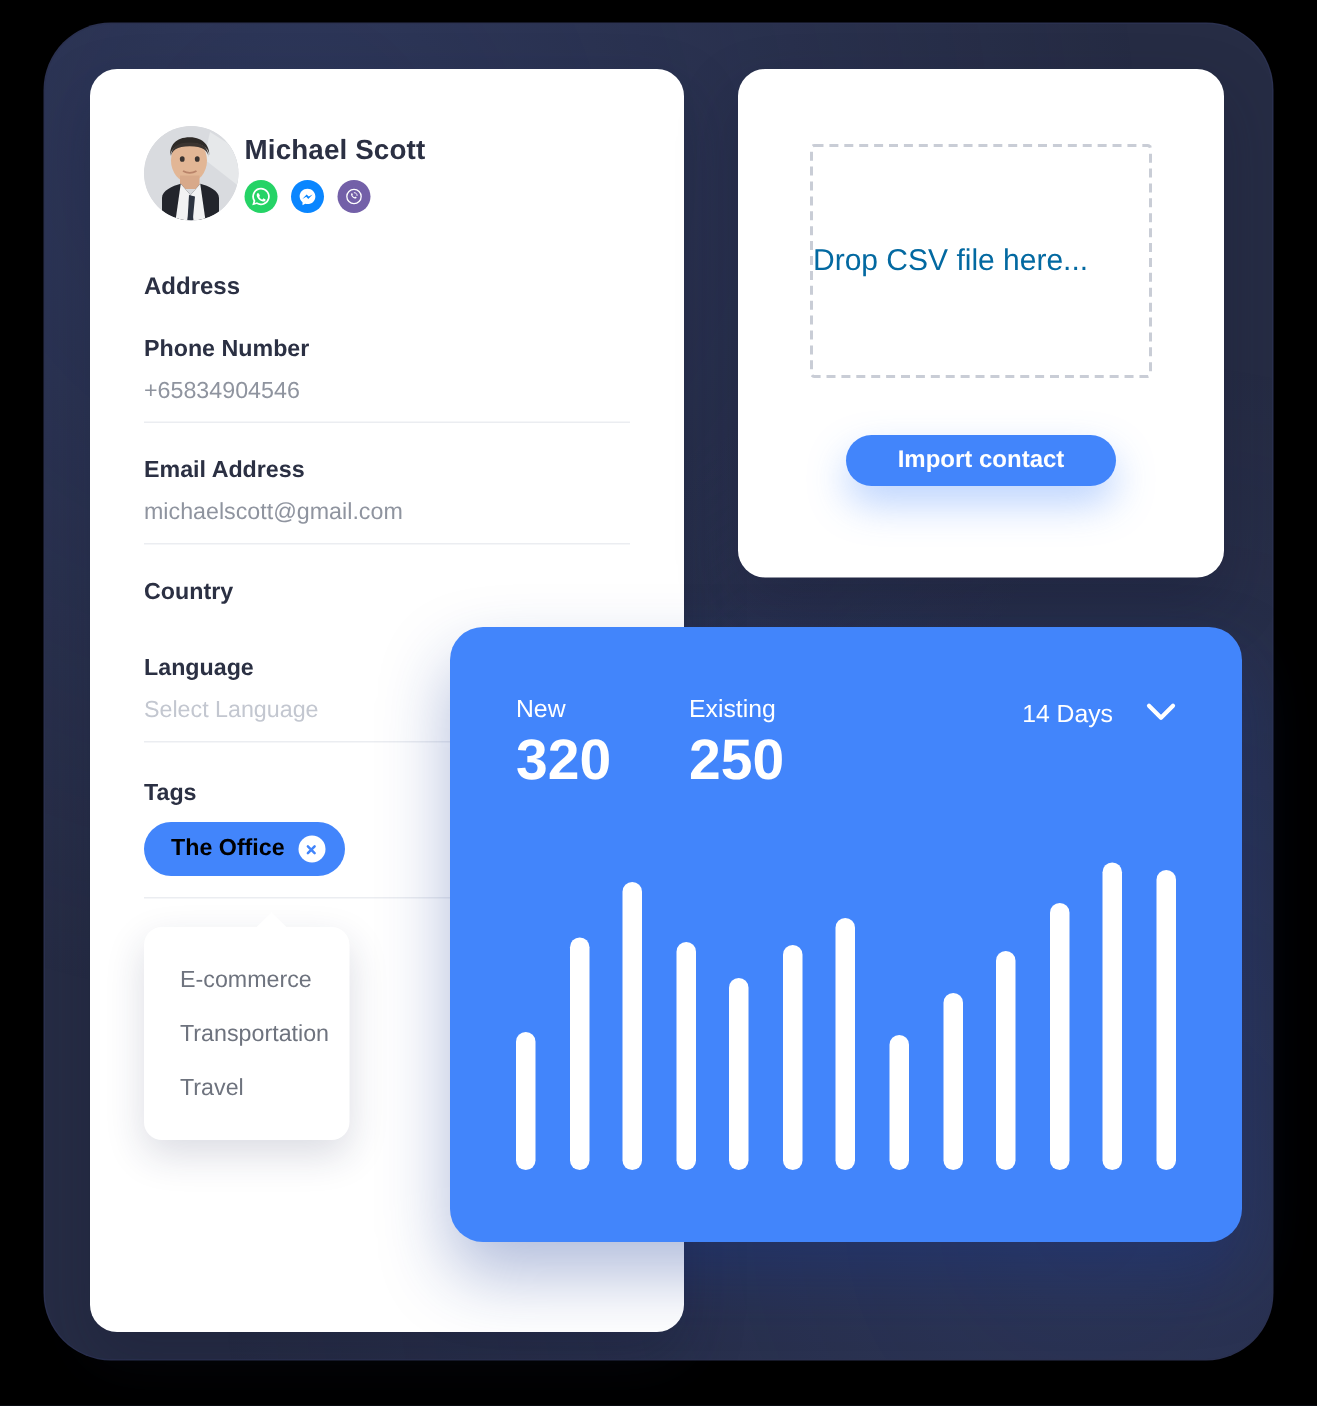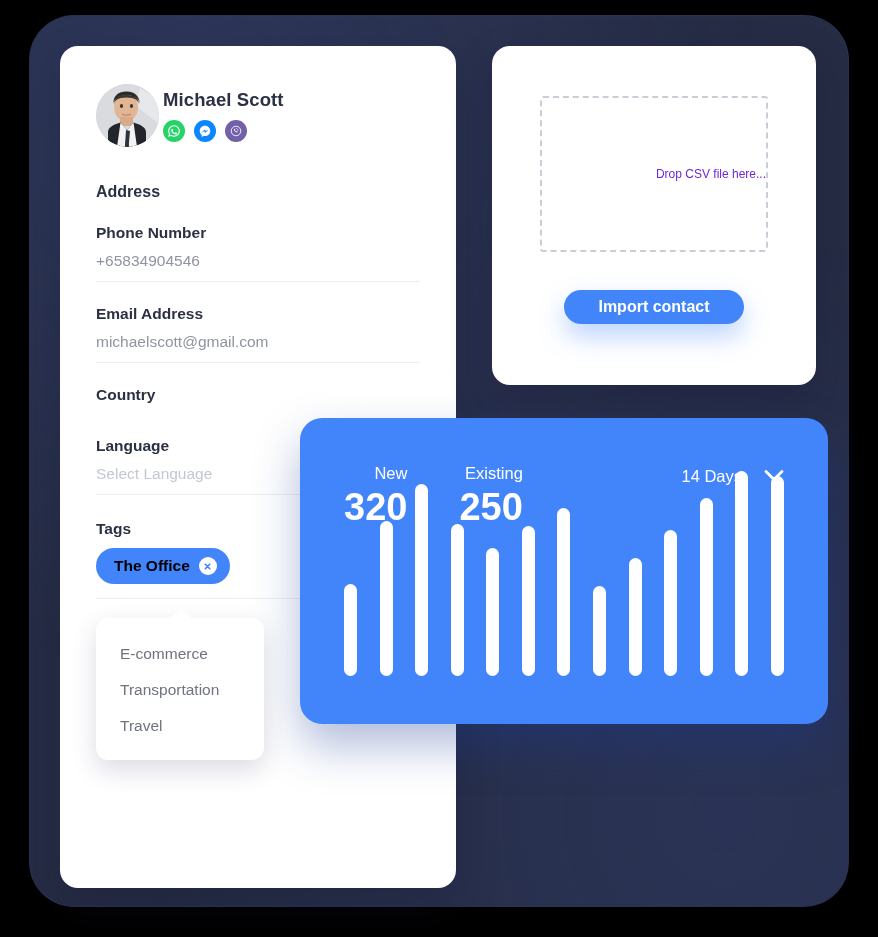--- a/index.html
+++ b/index.html
@@ -136,21 +136,21 @@
   .tags-underline {
     margin-top: 14px;
     border-bottom: 1.5px solid #ebedf1;
   }
 
   
   #tag-suggestions {
     position: absolute;
     left: 96px;
     top: 618px;
-    width: 168px;
+    width: 137px;
     background: #ffffff;
     border-radius: 12px;
     box-shadow: 0 10px 26px rgba(30,40,80,.16);
     padding: 18px 0 16px 0;
     z-index: 30;
   }
   #tag-suggestions::before {
     content: "";
     position: absolute;
     top: -10px;
@@ -175,23 +175,23 @@
     box-shadow: 0 18px 40px rgba(20,25,50,.26);
   }
   .dropzone {
     margin: 50px auto 0 auto;
     width: 224px;
     height: 152px;
     border: 2px dashed #c9cdd6;
     border-radius: 3px;
     display: flex;
     align-items: center;
-    justify-content: flex-end;
-    font-size: 12px;
-    color: #6d28d9;
+    justify-content: flex-start;
+    font-size: 20px;
+    color: #0369a1;
   }
   .import-btn-wrap { display:flex; justify-content:center; margin-top: 38px; }
   .import-btn {
     background: #4285fb;
     color: #ffffff;
     font-size: 16px;
     font-weight: bold;
     border: none;
     border-radius: 100px;
     padding: 8px 34px;
@@ -199,26 +199,25 @@
     box-shadow: 0 12px 26px rgba(66,133,251,.36);
     font-family: "Liberation Sans", sans-serif;
   }
 
   
   #chart-card {
     position: absolute;
     left: 300px;
     top: 418px;
     width: 528px;
-    height: 306px;
+    height: 410px;
     background: #4285fb;
     border-radius: 22px;
     box-shadow: 0 22px 46px rgba(25,60,150,.34);
     z-index: 20;
-    text-align: right;
   }
   .chart-head {
     display: flex;
     align-items: flex-start;
     padding: 46px 44px 0 44px;
   }
   .stat { margin-right: 52px; }
   .stat-label {
     font-size: 16.5px;
     color: #ffffff;

